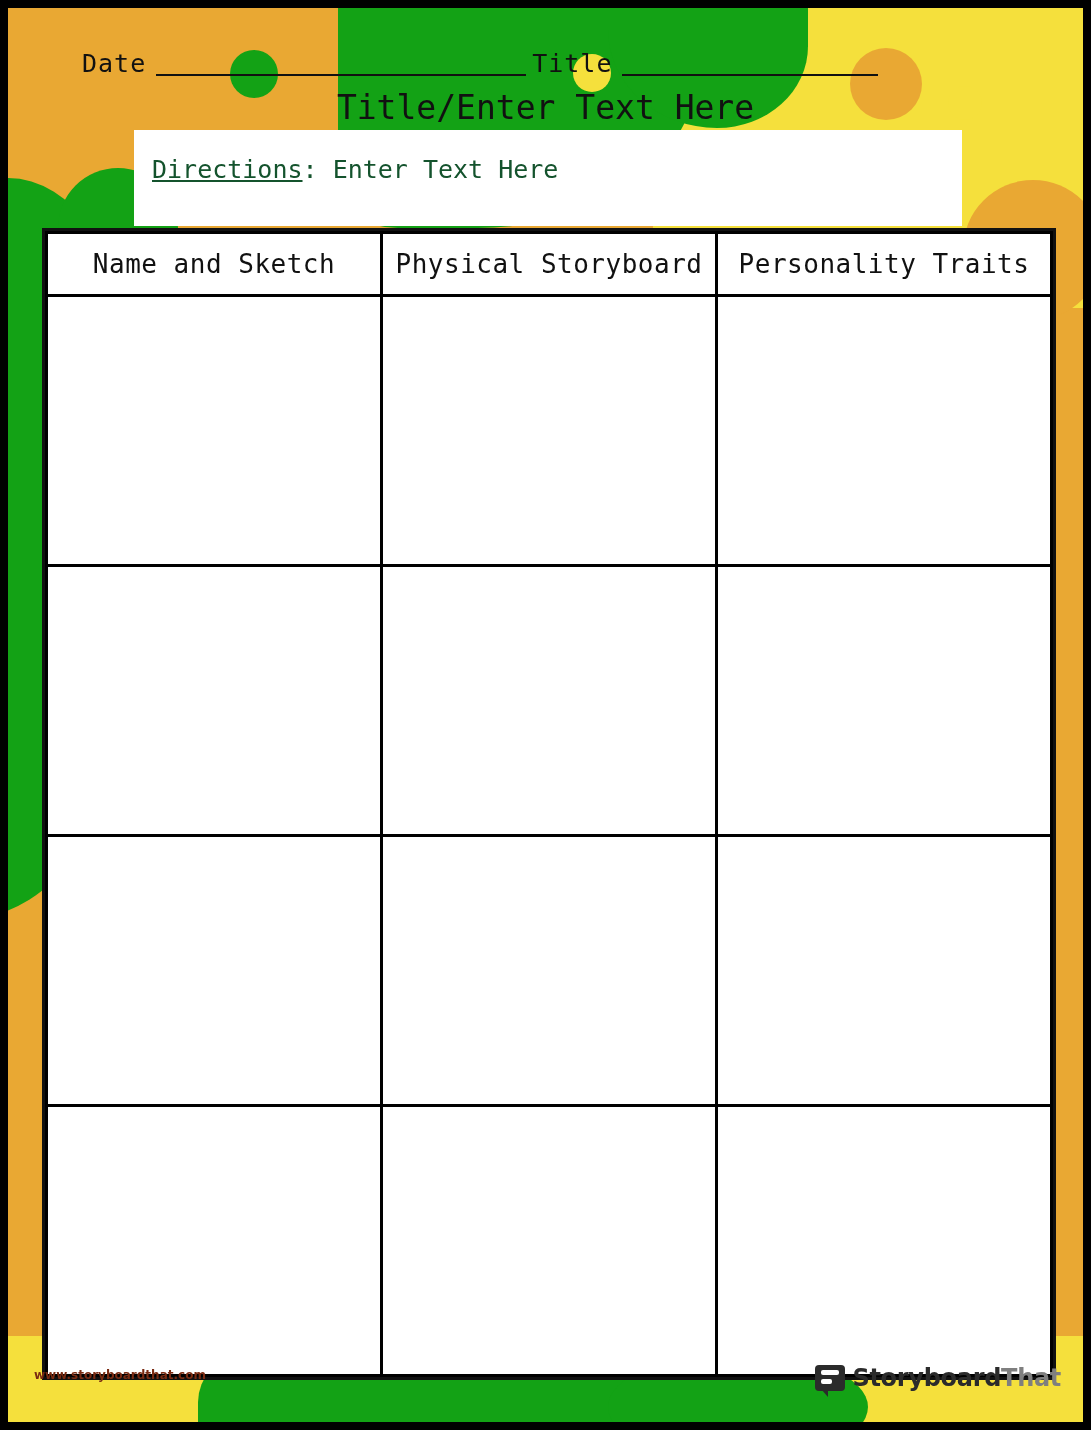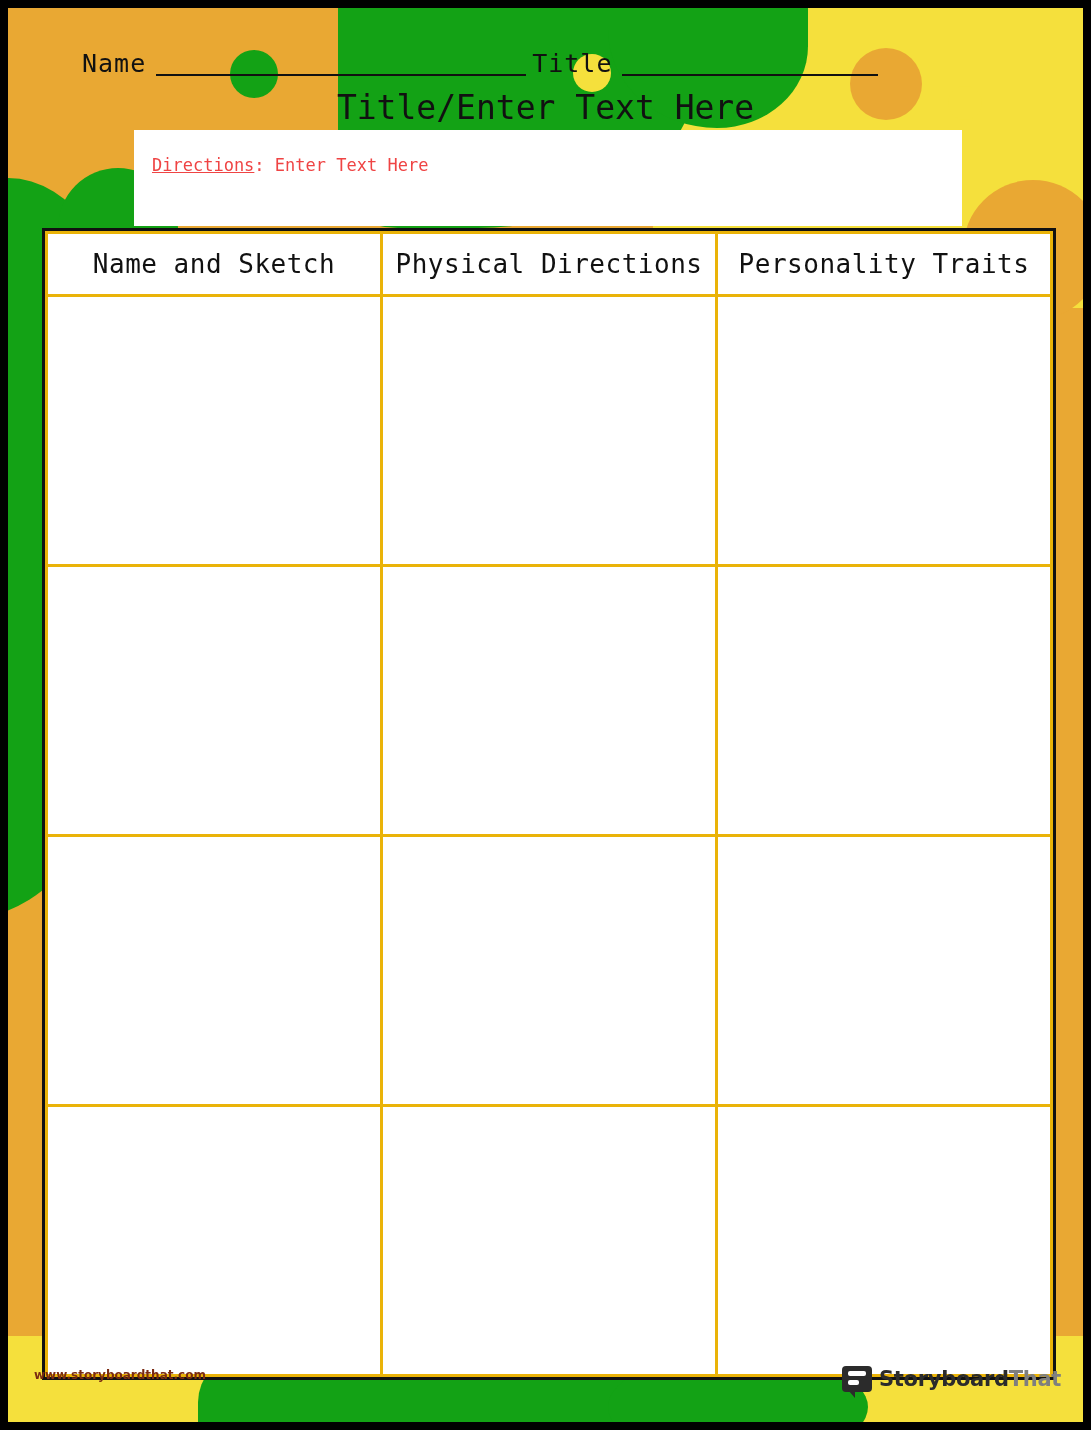--- a/index.html
+++ b/index.html
@@ -212,22 +212,22 @@
     width: 828px;
     height: 96px;
     background: #ffffff;
     z-index: 4;
   }
   .directions-text {
     position: absolute;
     left: 18px;
     top: 25px;
     font-family: "DejaVu Sans Mono", monospace;
-    font-size: 17px;
-    color: #ef4444;
+    font-size: 25px;
+    color: #14532d;
   }
   .directions-text .dir-word {
     text-decoration: underline;
   }
 
   
   .table-wrap {
     position: absolute;
     left: 34px;
     top: 220px;
@@ -237,21 +237,21 @@
     border: 3px solid #111;
     box-sizing: border-box;
   }
   table.grid {
     border-collapse: collapse;
     width: 100%;
     table-layout: fixed;
   }
   table.grid th,
   table.grid td {
-    border: 3px solid #eab308;
+    border: 3px solid #000000;
     background: #ffffff;
   }
   table.grid th {
     height: 58px;
     font-family: "DejaVu Sans Mono", monospace;
     font-weight: normal;
     font-size: 26px;
     color: #111;
     letter-spacing: 0.5px;
   }
@@ -311,21 +311,21 @@
     position: absolute;
     left: 6px;
     top: 14px;
     width: 11px;
     height: 5px;
     background: #ffffff;
     border-radius: 2px;
   }
   .brand-name {
     font-family: "DejaVu Sans", sans-serif;
-    font-size: 21px;
+    font-size: 24px;
     font-weight: bold;
     color: #2b2b2b;
     letter-spacing: -0.3px;
   }
   .brand-name .that { color: #7f7f7f; }
 </style>
 </head>
 <body>
 
 <div id="worksheet">
@@ -342,40 +342,40 @@
     <div class="deco yellow-small-tr"></div>
     <div class="deco orange-circle-right"></div>
     <div class="deco yellow-bottom"></div>
     <div class="deco green-bottom-blob"></div>
     <div class="deco green-bottom-blob2"></div>
     <div class="deco yellow-dot-bottom"></div>
     <div class="deco orange-dot-bottom"></div>
     <div class="deco green-dot-bottom"></div>
 
     <div class="name-date-row">
-      <span class="nd-label">Name</span>
+      <span class="nd-label">Date</span>
       <span class="nd-line-name"></span>
       <span class="nd-label">Title</span>
       <span class="nd-line-date"></span>
     </div>
 
     <div class="title">Title/Enter Text Here</div>
 
     <div class="directions-box">
       <div class="directions-text">
         <span class="dir-word">Directions</span><span>: </span><span>Enter Text Here</span>
       </div>
     </div>
 
     <div class="table-wrap">
       <table class="grid">
         <thead>
           <tr>
             <th>Name and Sketch</th>
-            <th>Physical Directions</th>
+            <th>Physical Storyboard</th>
             <th>Personality Traits</th>
           </tr>
         </thead>
         <tbody>
           <tr>
             <td></td>
             <td></td>
             <td></td>
           </tr>
           <tr>

